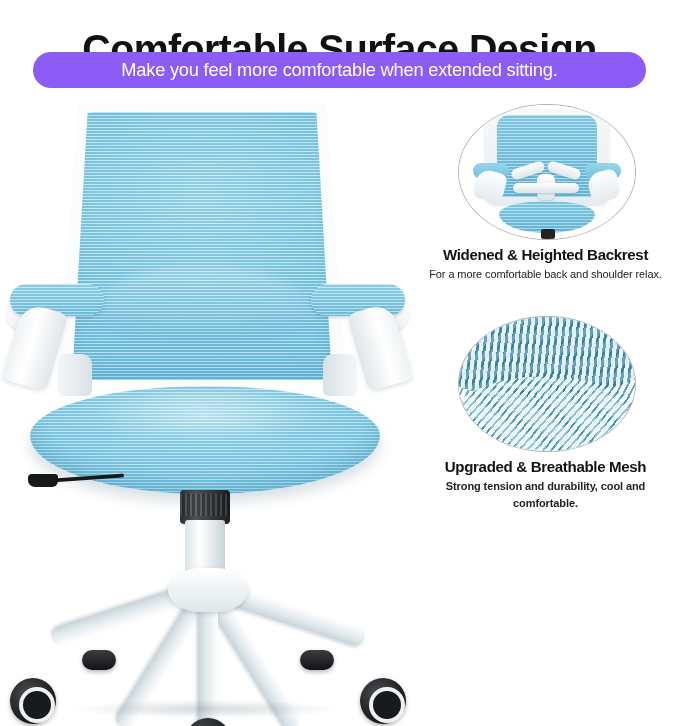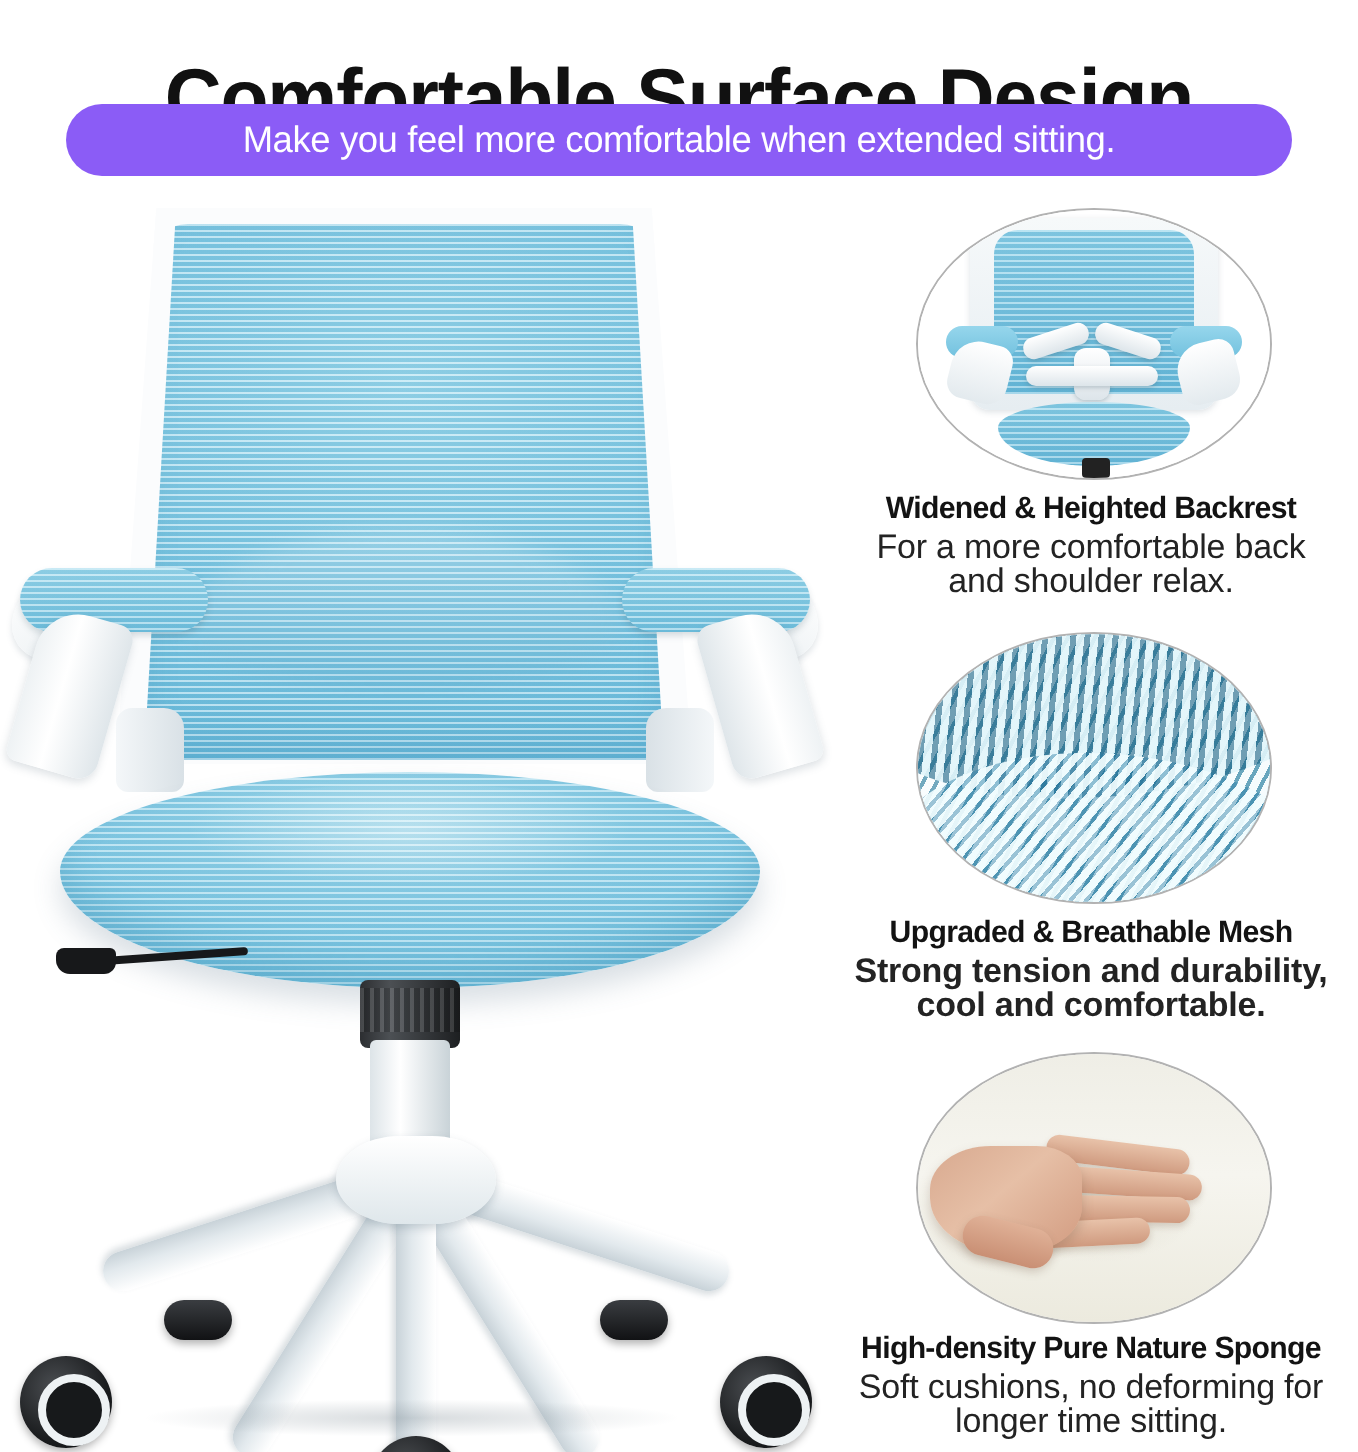--- a/index.html
+++ b/index.html
@@ -262,21 +262,21 @@
     box-shadow:0 2px 4px rgba(120,90,70,.25);}
 
   .f-title{
     position:absolute;left:0;width:267px;text-align:center;
     font-weight:700;font-size:15.4px;line-height:18px;color:#131313;
     letter-spacing:-0.35px;white-space:nowrap;
     transform:scaleX(0.98);
   }
   .f-desc{
     position:absolute;left:10px;width:247px;text-align:center;
-    font-weight:400;font-size:17px;line-height:16.5px;color:#232323;
+    font-weight:400;font-size:11px;line-height:16.5px;color:#232323;
     letter-spacing:-0.1px;
   }
   .f1 .f-title{top:142px;}
   .f1 .f-desc{top:162px;}
   .f2 .f-title{top:142px;}
   .f2 .f-desc{top:162px;font-weight:bold;}
   .f3 .f-title{top:140px;}
   .f3 .f-desc{top:160px;}
 </style>
 </head>
@@ -379,33 +379,15 @@
     <div class="feature f2">
       <div class="circle">
         <div class="circle-inner">
           <div class="mesh-macro"></div>
         </div>
       </div>
       <div class="f-title">Upgraded &amp; Breathable Mesh</div>
       <div class="f-desc">Strong tension and durability, cool and comfortable.</div>
     </div>
 
-    <div class="feature f3">
-      <div class="circle">
-        <div class="circle-inner">
-          <div class="sponge"></div>
-          <div class="sponge-dip"></div>
-          <div class="hand">
-            <div class="finger f1"></div>
-            <div class="finger f2"></div>
-            <div class="finger f3"></div>
-            <div class="finger f4"></div>
-            <div class="palm"></div>
-            <div class="thumb"></div>
-          </div>
-        </div>
-      </div>
-      <div class="f-title">High-density Pure Nature Sponge</div>
-      <div class="f-desc">Soft cushions, no deforming for longer time sitting.</div>
-    </div>
 
   </div>
 </div>
 
 </body></html>

